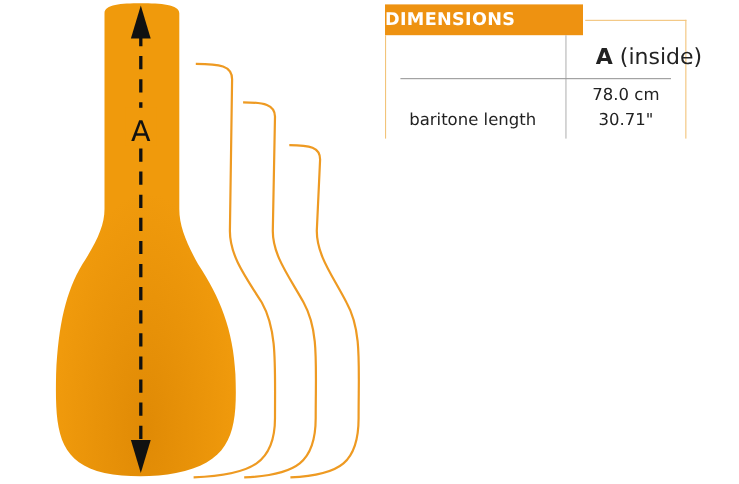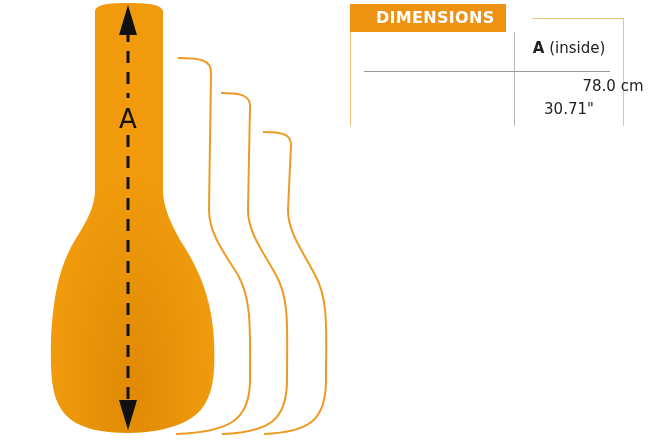--- a/index.html
+++ b/index.html
@@ -1,31 +1,31 @@
 <!DOCTYPE html>
 <html><head>
   <meta charset="utf-8">
   <style>
     html, body { margin:0; padding:0; background:#ffffff; }
     body { width:672px; height:440px; position:relative; overflow:hidden;
       font-family: "DejaVu Sans", sans-serif; }
     #diagram { position:absolute; left:0; top:0; }
     .dim-table { position:absolute; left:350px; top:4px; width:276px; height:122px; }
-    .dim-header { position:absolute; left:0; top:0; width:156px; height:28px; background:#ee9211;
-      color:#fff; font-weight:bold; font-size:16px; letter-spacing:0.3px; line-height:28px; padding-left:26px; box-sizing:border-box; }
+    .dim-header { position:absolute; left:0; top:0; width:180px; height:28px; background:#ee9211;
+      color:#fff; font-weight:bold; font-size:16px; letter-spacing:0.3px; line-height:28px; padding-left:0; box-sizing:border-box; }
     .border-top { position:absolute; left:182px; top:14px; width:92px; height:0; border-top:1.5px solid #f2c47a; }
     .border-right { position:absolute; left:273px; top:14px; width:0; height:108px; border-left:1.5px solid #f2c47a; }
     .border-left { position:absolute; left:0; top:28px; width:0; height:94px; border-left:1.5px solid #f2c47a; }
     .vdiv { position:absolute; left:164px; top:28px; width:0; height:94px; border-left:1px solid #b5b5b5; }
     .hdiv { position:absolute; left:14px; top:67px; width:246px; height:0; border-top:1px solid #9a9a9a; }
-    .col-head { position:absolute; left:164px; top:35px; width:110px; text-align:center; font-size:15px; color:#222; }
+    .col-head { position:absolute; left:164px; top:35px; width:110px; text-align:center; font-size:20px; color:#222;padding-left:21px; }
     .col-head b { font-weight:bold; }
     .row-model { position:absolute; left:22px; top:73px; font-size:15px; font-weight:bold; color:#111; }
     .row-desc { position:absolute; left:22px; top:96px; font-size:15px; color:#222; }
-    .val-cm { position:absolute; left:164px; top:73px; width:110px; text-align:center; font-size:15px; color:#222;padding-left:44px; }
+    .val-cm { position:absolute; left:164px; top:73px; width:110px; text-align:center; font-size:15px; color:#222; }
     .val-in { position:absolute; left:164px; top:96px; width:110px; text-align:center; font-size:15px; color:#222; }
   </style>
 </head>
 <body>
 
 <svg id="diagram" width="672" height="440" viewBox="0 0 672 440">
   <defs>
     <radialGradient id="shade" cx="0.5" cy="0.9" r="0.5">
       <stop offset="0" stop-color="#e08a05"></stop>
       <stop offset="1" stop-color="#f09a0c"></stop>
@@ -48,15 +48,16 @@
 </svg>
 
 <div class="dim-table">
   <div class="dim-header">DIMENSIONS</div>
   <div class="border-top"></div>
   <div class="border-right"></div>
   <div class="border-left"></div>
   <div class="vdiv"></div>
   <div class="hdiv"></div>
   <div class="col-head"><b>A</b><span> (inside)</span></div>
+  <div class="row-desc">baritone length</div>
   <div class="val-cm">78.0 cm</div>
   <div class="val-in">30.71"</div>
 </div>
 
 </body></html>

